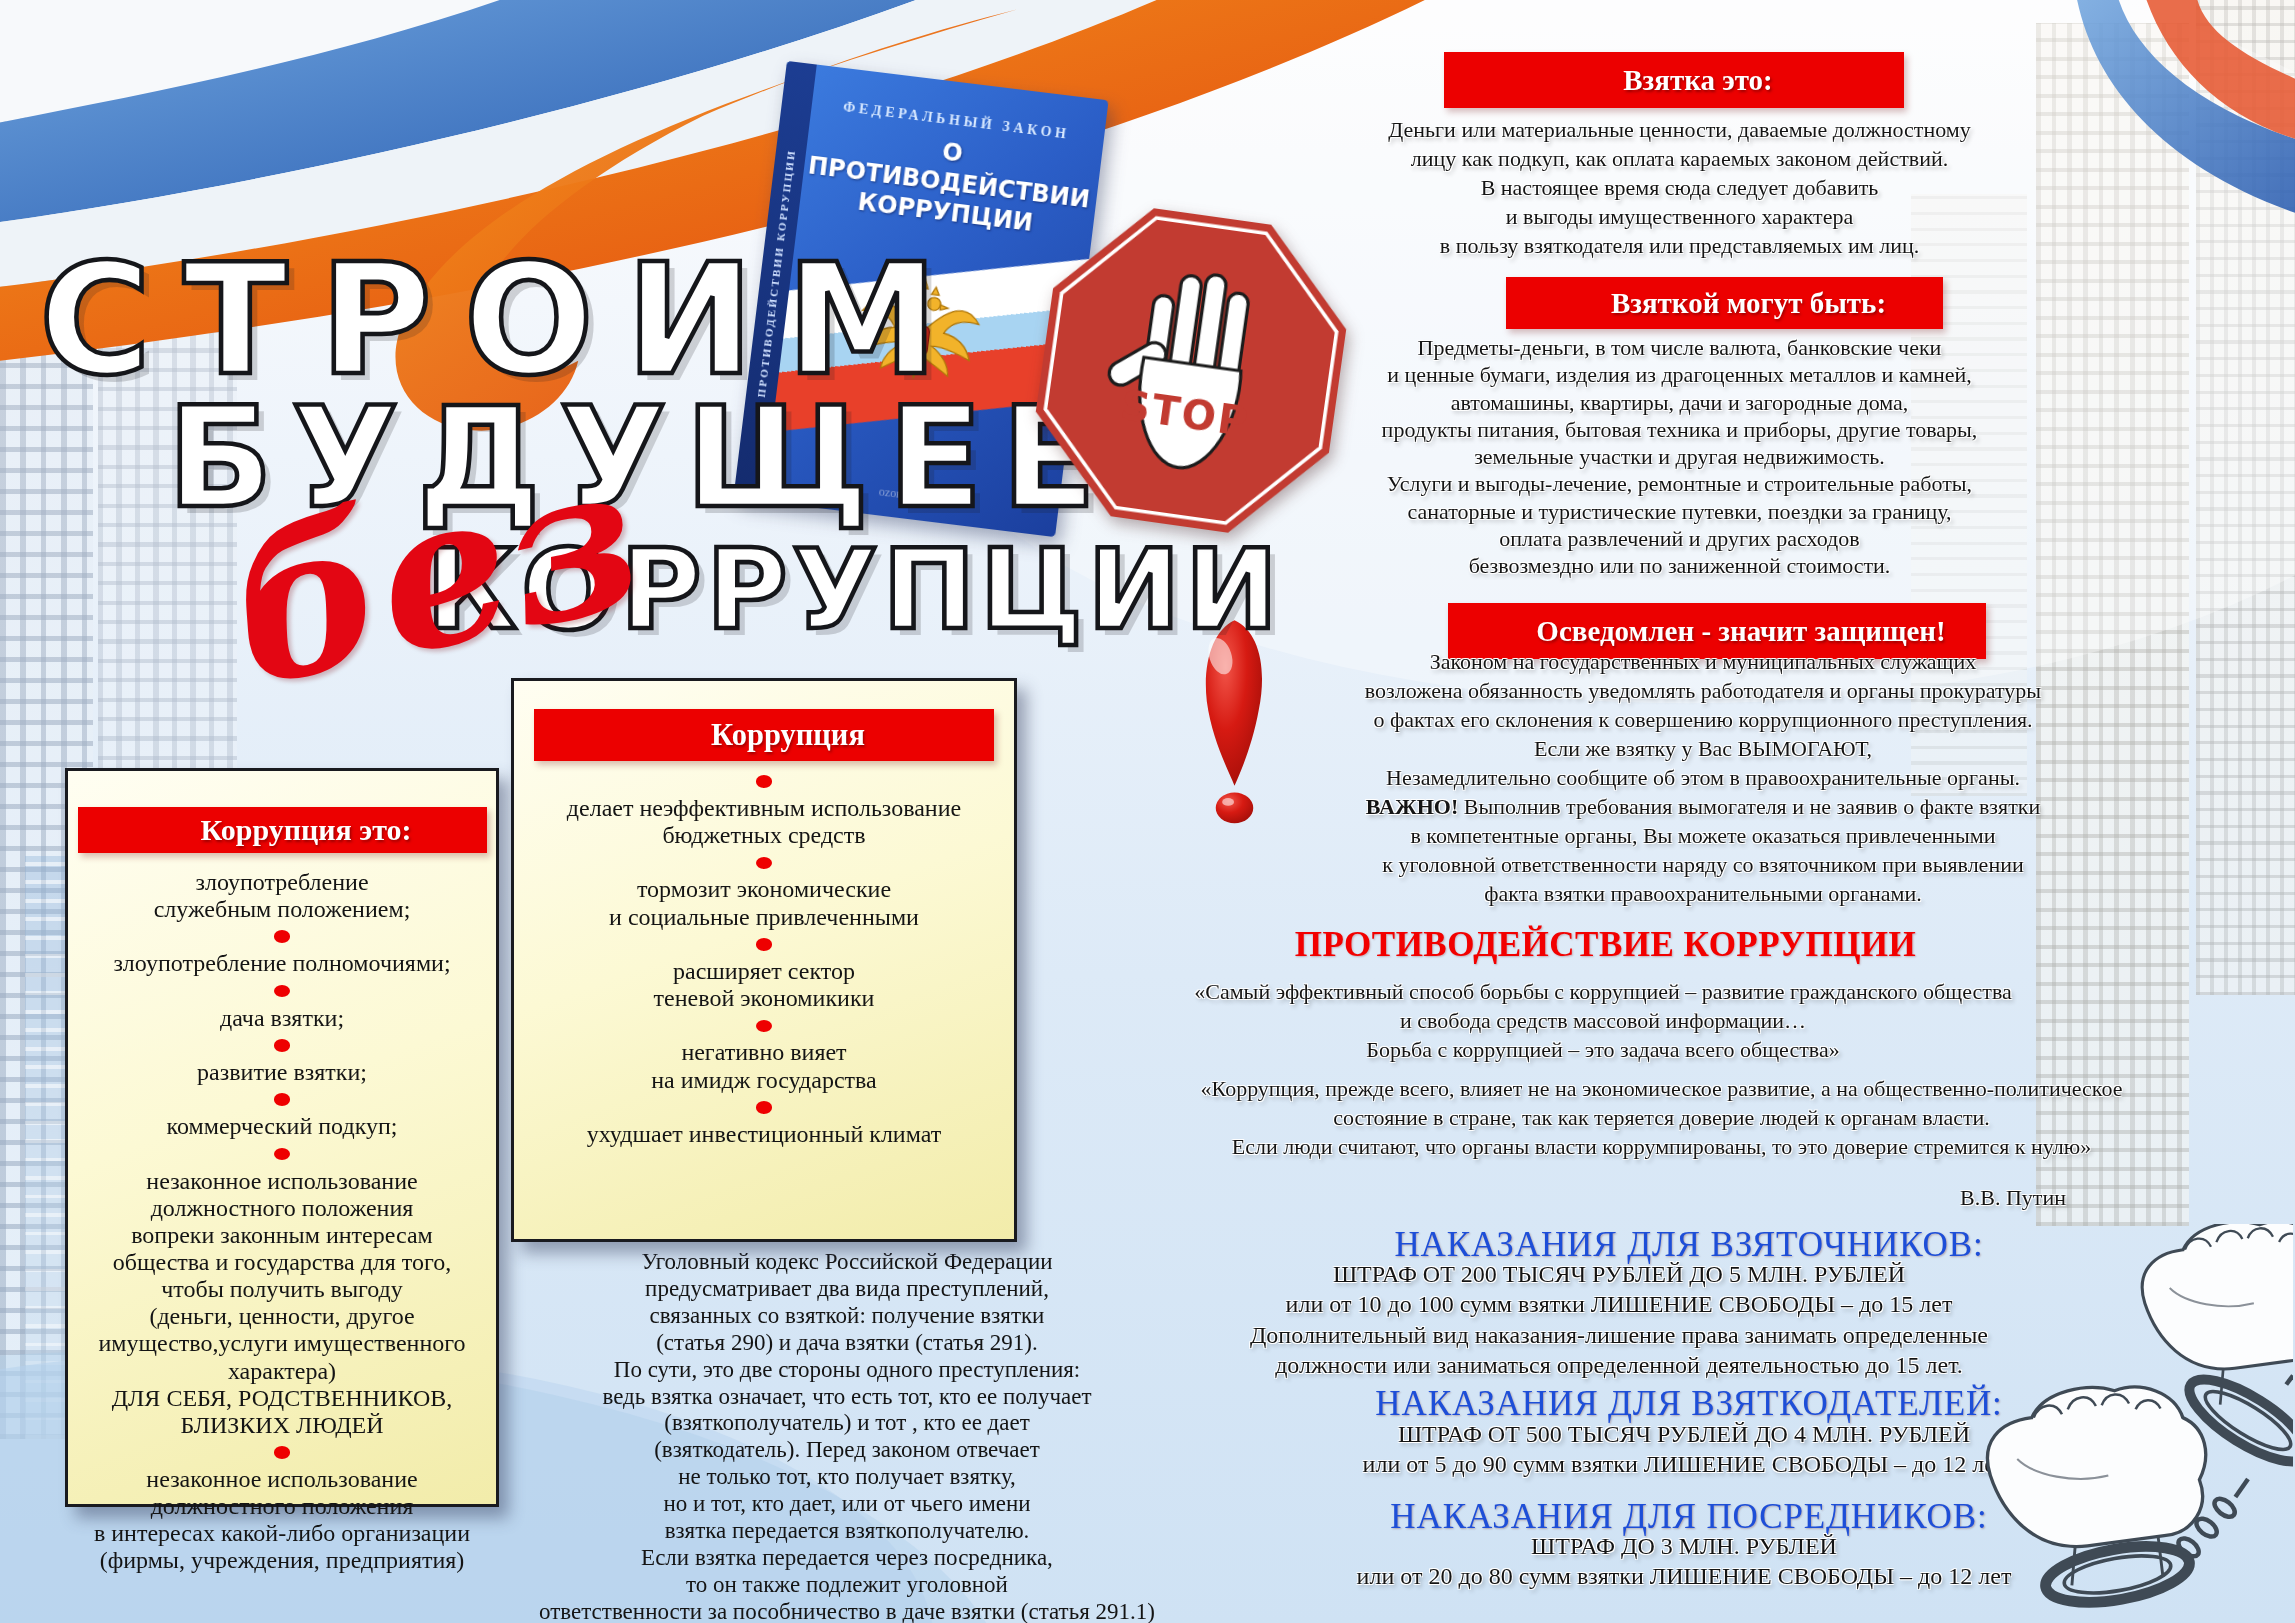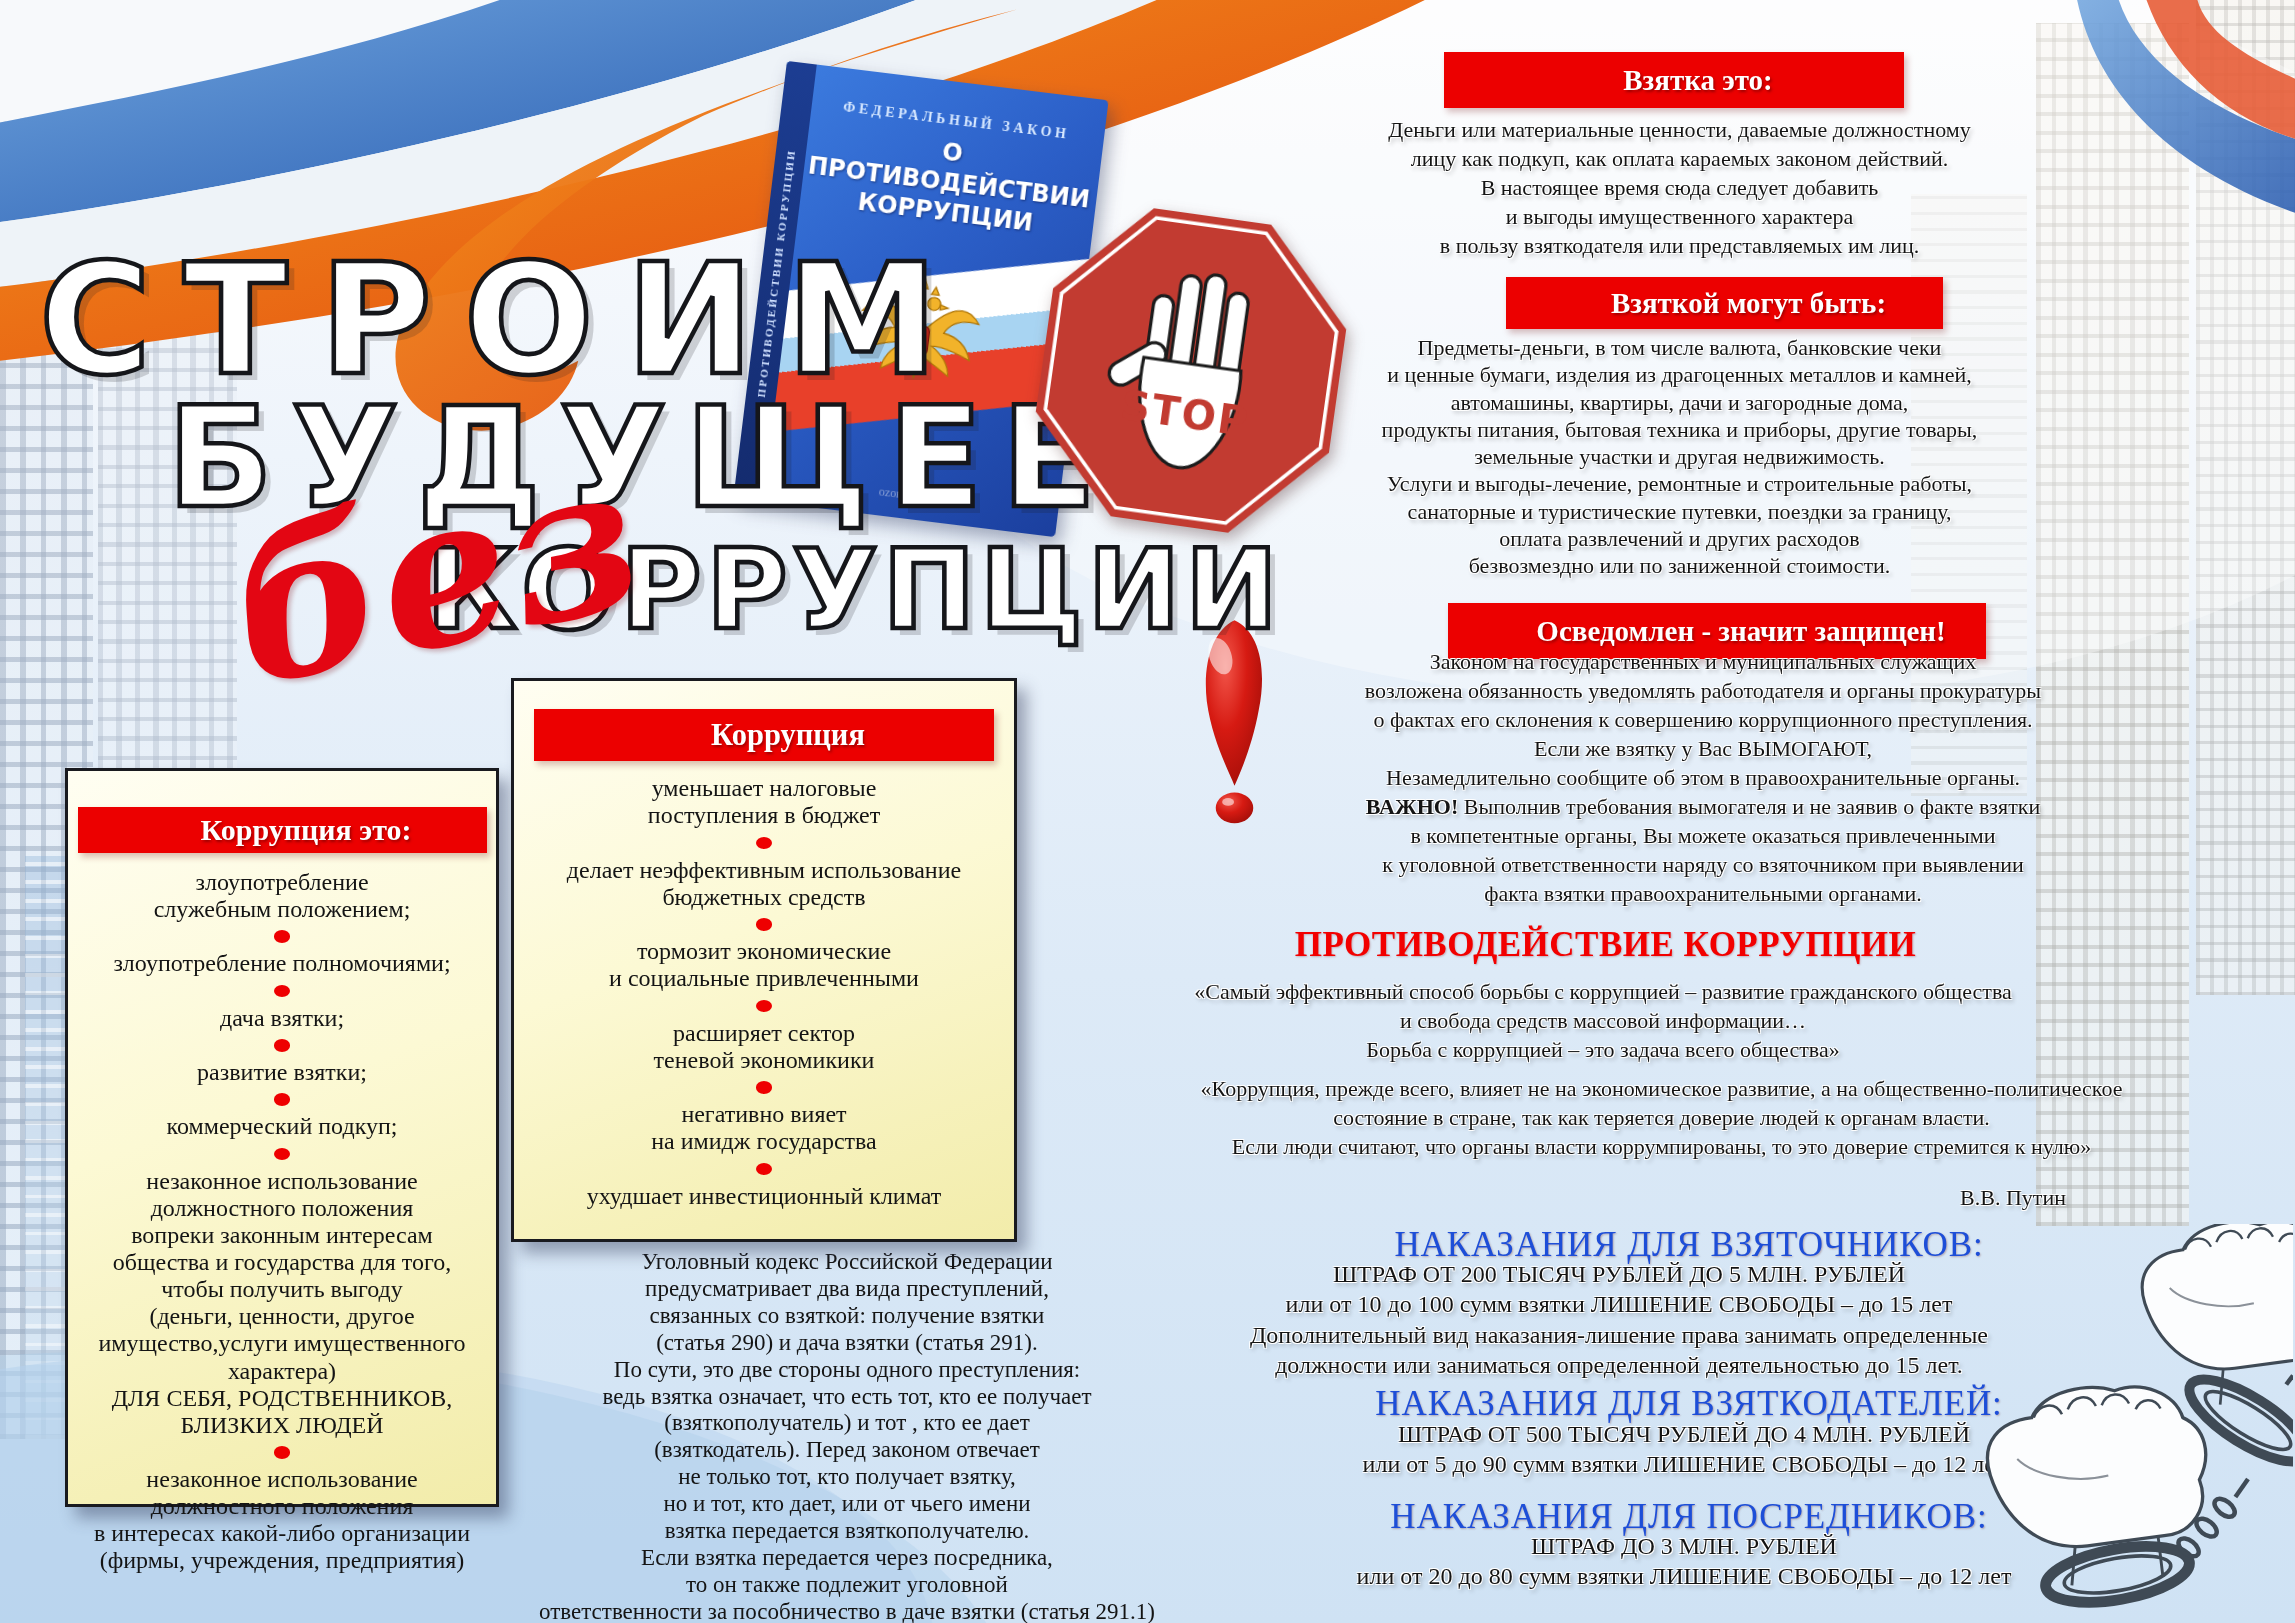--- a/index.html
+++ b/index.html
@@ -249,22 +249,20 @@
   <div class="c pre yitem">незаконное использование
 должностного положения
 в интересах какой-либо организации
 (фирмы, учреждения, предприятия)</div>
 </div>
 
 <div class="abs ybox" style="left:511px;top:678px;width:500px;height:558px;z-index:3;">
   <div class="redhead" style="width:412px;height:52px;margin:28px auto 14px;font-size:30.5px;">
       <span>Коррупция</span>
     </div>
-  <div class="c pre yitem">уменьшает налоговые
-поступления в бюджет</div>
   <div class="dot"></div>
   <div class="c pre yitem">делает неэффективным использование
 бюджетных средств</div>
   <div class="dot"></div>
   <div class="c pre yitem">тормозит экономические
 и социальные привлеченными</div>
   <div class="dot"></div>
   <div class="c pre yitem">расширяет сектор
 теневой экономикики</div>
   <div class="dot"></div>

